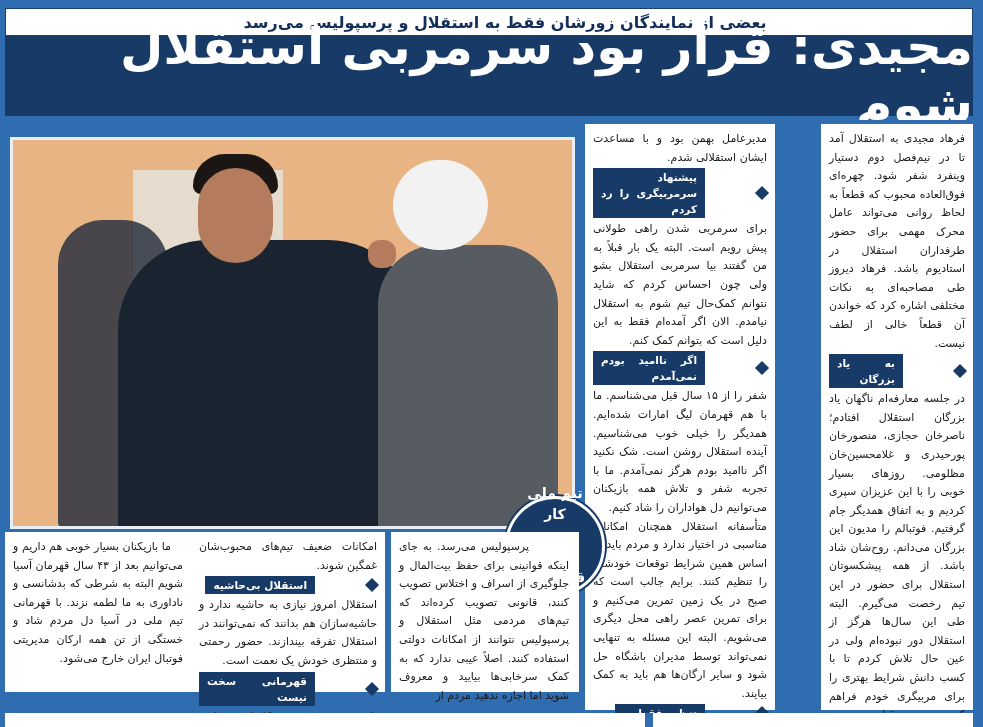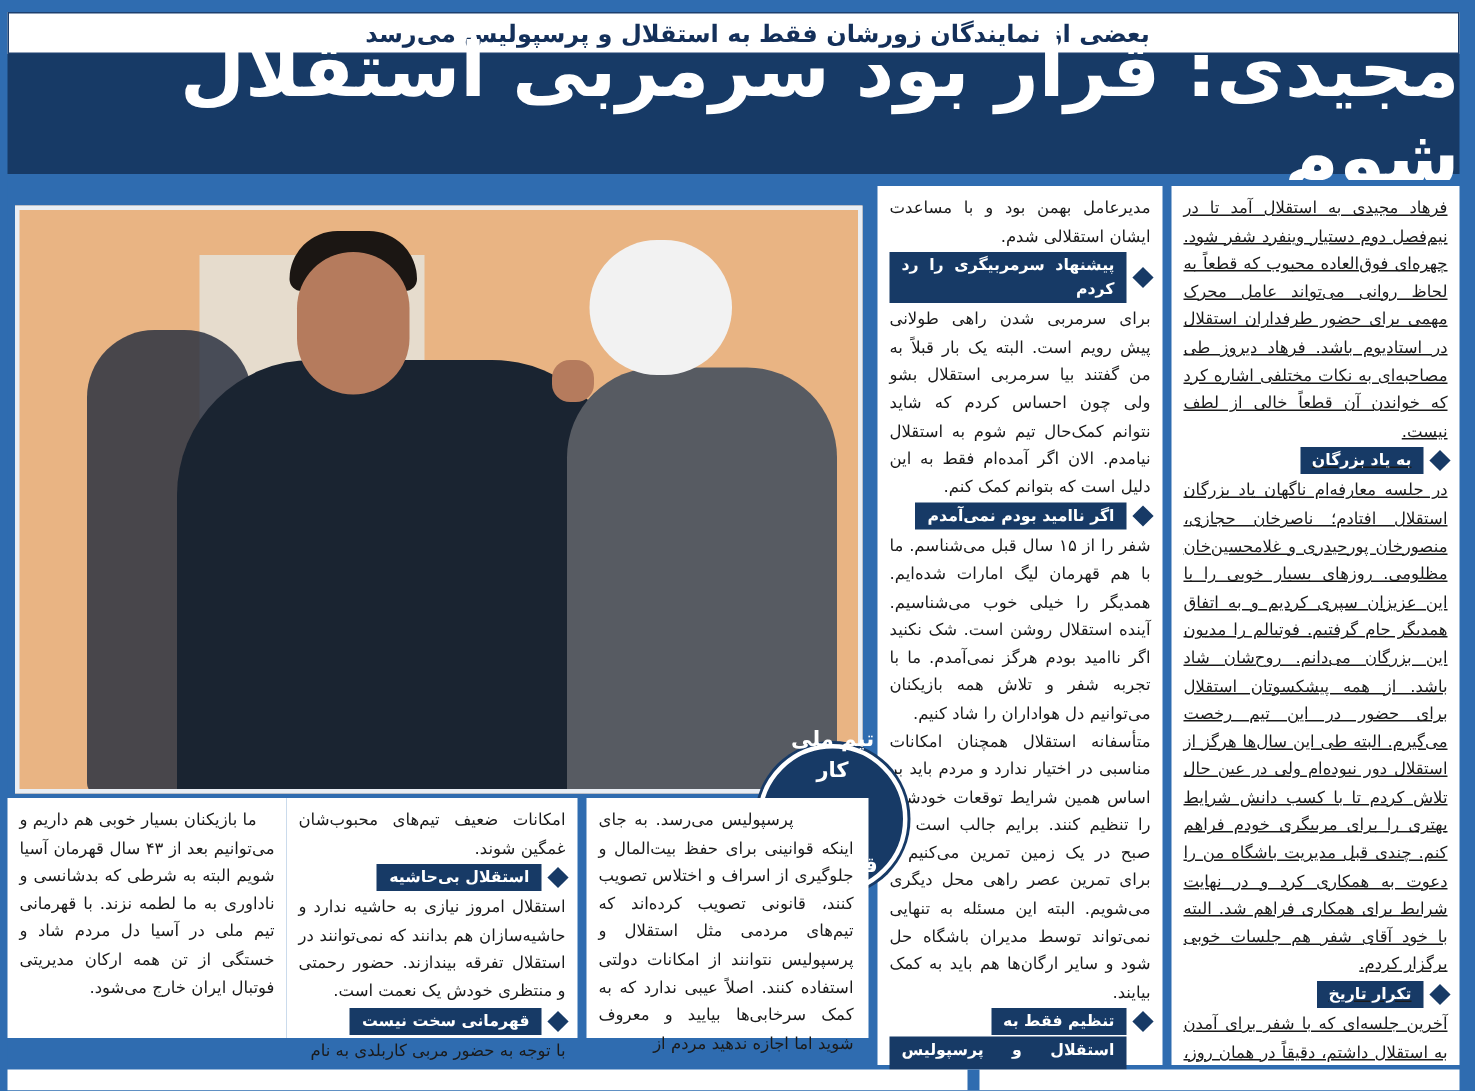--- a/index.html
+++ b/index.html
@@ -25,20 +25,21 @@
 
   .col {
     position: absolute; background: #ffffff; padding: 6px 8px;
     font-size: 11px; line-height: 18.6px; color: #1a1a1a; text-align: justify;
   }
   .col p { margin-bottom: 0; }
 
   .sub {
     display: flex; align-items: center; justify-content: flex-start;
     margin: 1px 0 2px 0;
+    gap: 46px;
   }
   .sub .diamond {
     width: 10px; height: 10px; background: #173a66; transform: rotate(45deg);
     margin-left: 6px; flex: 0 0 auto;
   }
   .sub .label {
     background: #173a66; color: #ffffff; font-weight: bold; font-size: 10.5px;
     padding: 1px 8px; line-height: 16px;
   }
   .sub2 .label { display: block; }
@@ -69,21 +70,21 @@
 </head>
 <body>
 
 <div class="page">
 
   <div class="kicker">بعضی از نمایندگان زورشان فقط به استقلال و پرسپولیس می‌رسد</div>
   <div class="headline">مجیدی: قرار بود سرمربی استقلال شوم</div>
 
   <div class="content">
 
-    <div class="col" style="right:0px; top:4px; width:192px; height:586px;text-decoration:underline;">
+    <div class="col" style="right:0px; top:4px; width:152px; height:586px;">
       <p>فرهاد مجیدی به استقلال آمد تا در نیم‌فصل دوم دستیار وینفرد شفر شود. چهره‌ای فوق‌العاده محبوب که قطعاً به لحاظ روانی می‌تواند عامل محرک مهمی برای حضور طرفداران استقلال در استادیوم باشد. فرهاد دیروز طی مصاحبه‌ای به نکات مختلفی اشاره کرد که خواندن آن قطعاً خالی از لطف نیست.</p>
       <div class="sub">
         <span class="diamond"></span>
         <span class="label">به یاد بزرگان</span>
       </div>
       <p>در جلسه معارفه‌ام ناگهان یاد بزرگان استقلال افتادم؛ ناصرخان حجازی، منصورخان پورحیدری و غلامحسین‌خان مظلومی. روزهای بسیار خوبی را با این عزیزان سپری کردیم و به اتفاق همدیگر جام گرفتیم. فوتبالم را مدیون این بزرگان می‌دانم. روح‌شان شاد باشد. از همه پیشکسوتان استقلال برای حضور در این تیم رخصت می‌گیرم. البته طی این سال‌ها هرگز از استقلال دور نبوده‌ام ولی در عین حال تلاش کردم تا با کسب دانش شرایط بهتری را برای مربیگری خودم فراهم کنم. چندی قبل مدیریت باشگاه من را دعوت به همکاری کرد و در نهایت شرایط برای همکاری فراهم شد. البته با خود آقای شفر هم جلسات خوبی برگزار کردم.</p>
       <div class="sub">
         <span class="diamond"></span>
         <span class="label">تکرار تاریخ</span>
       </div>

